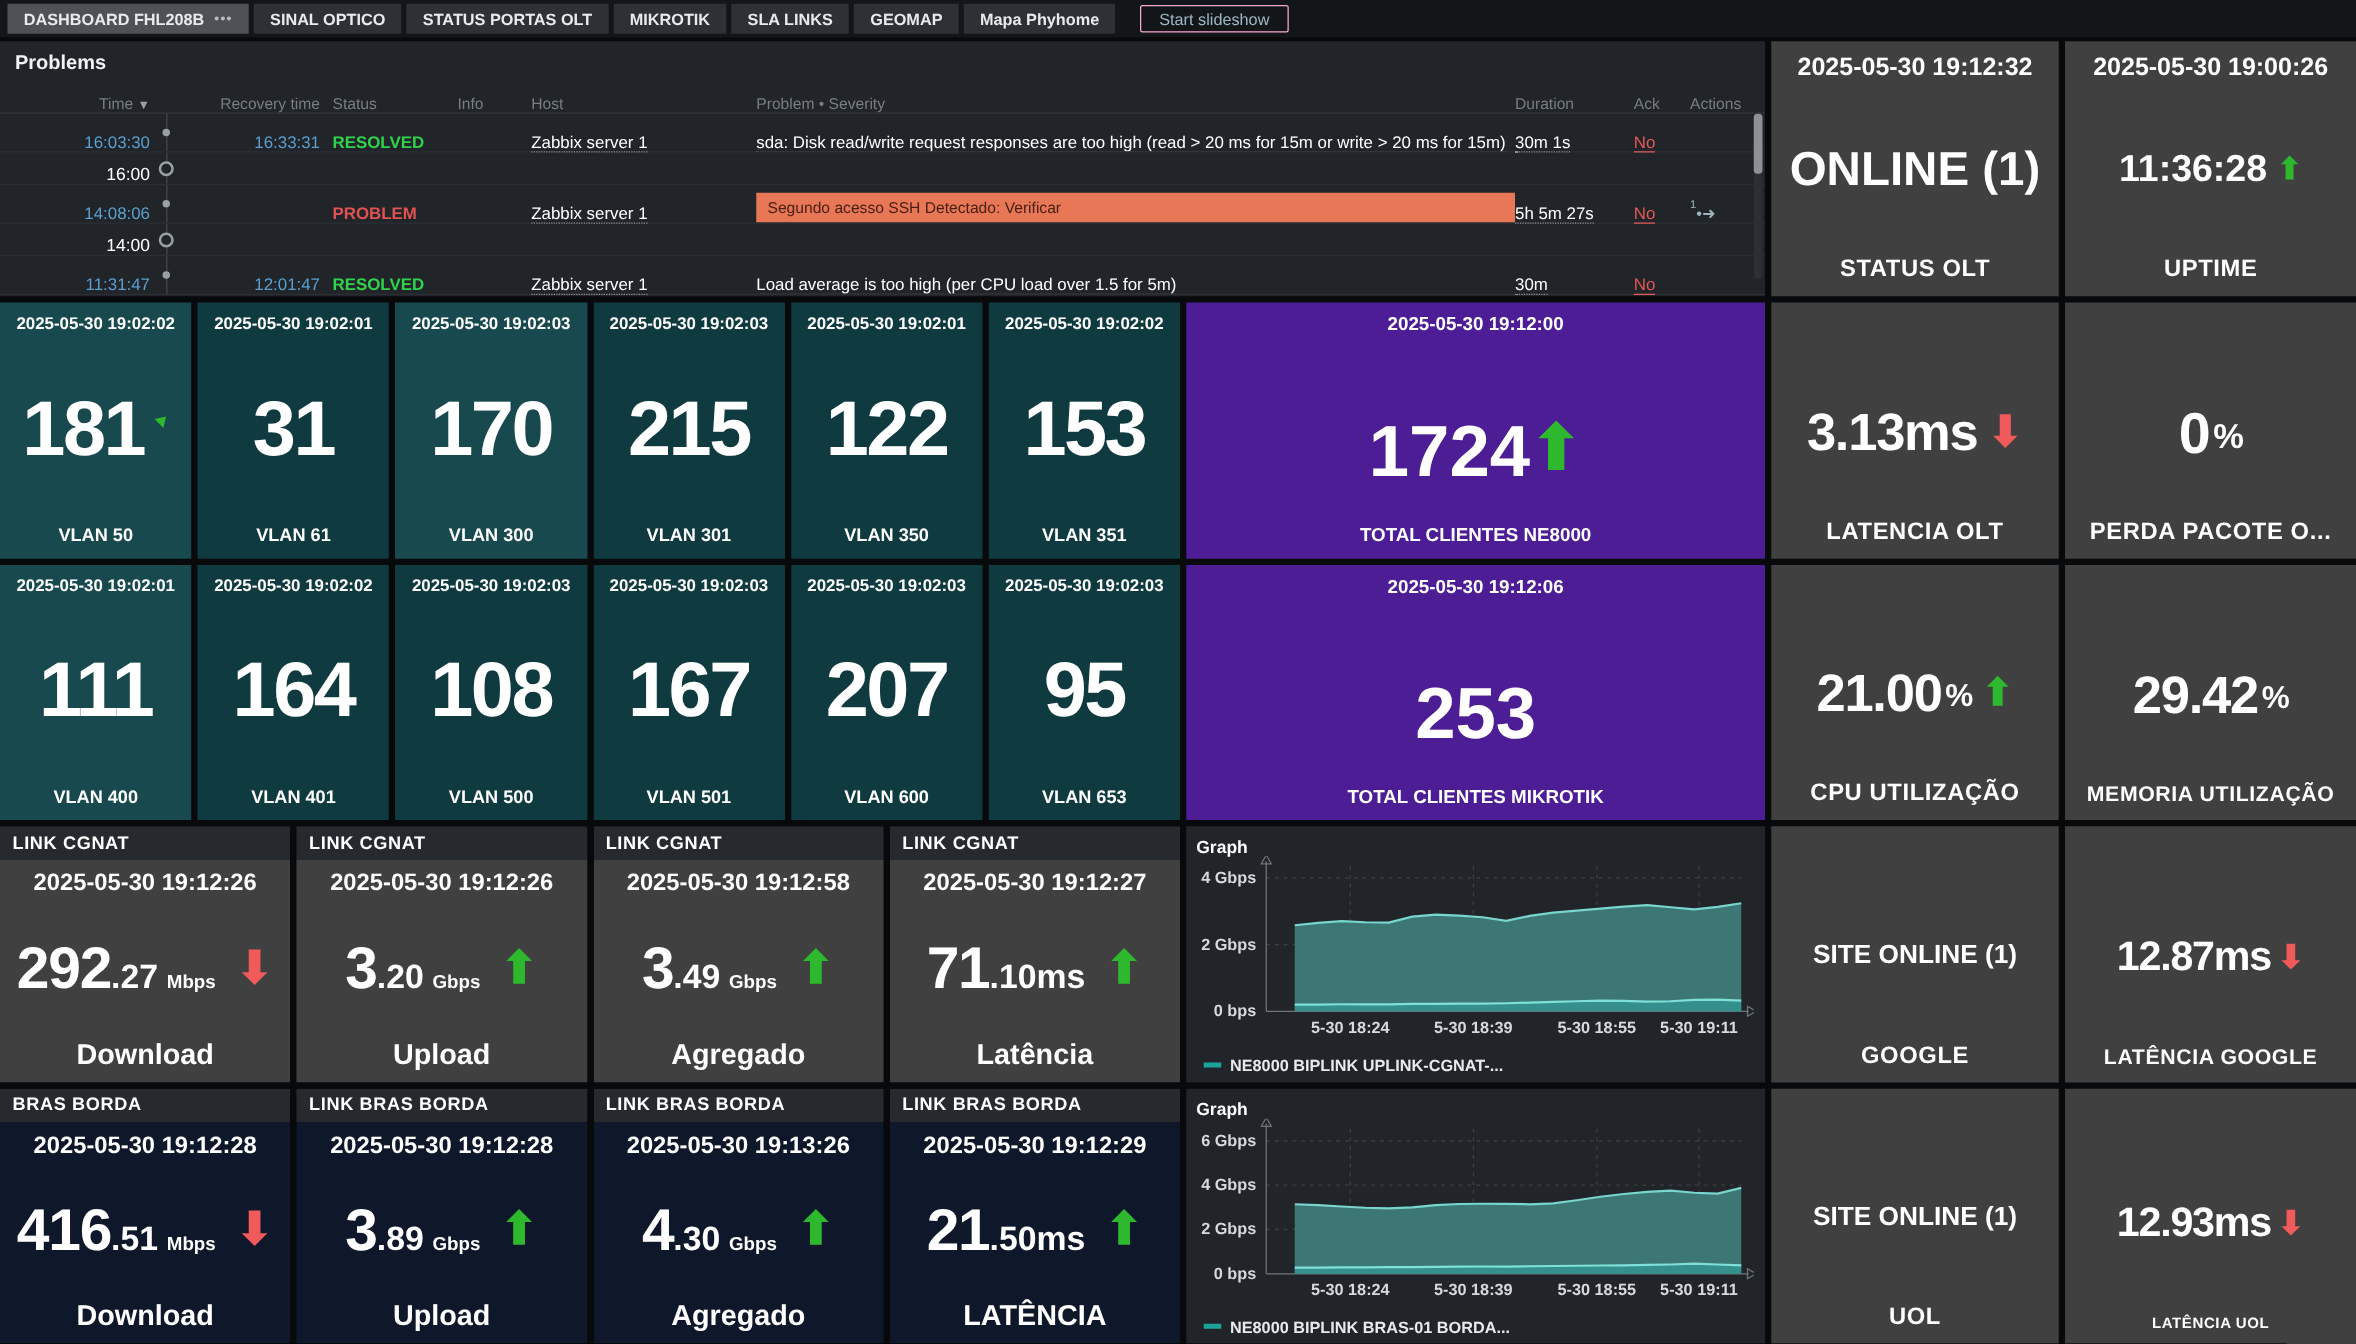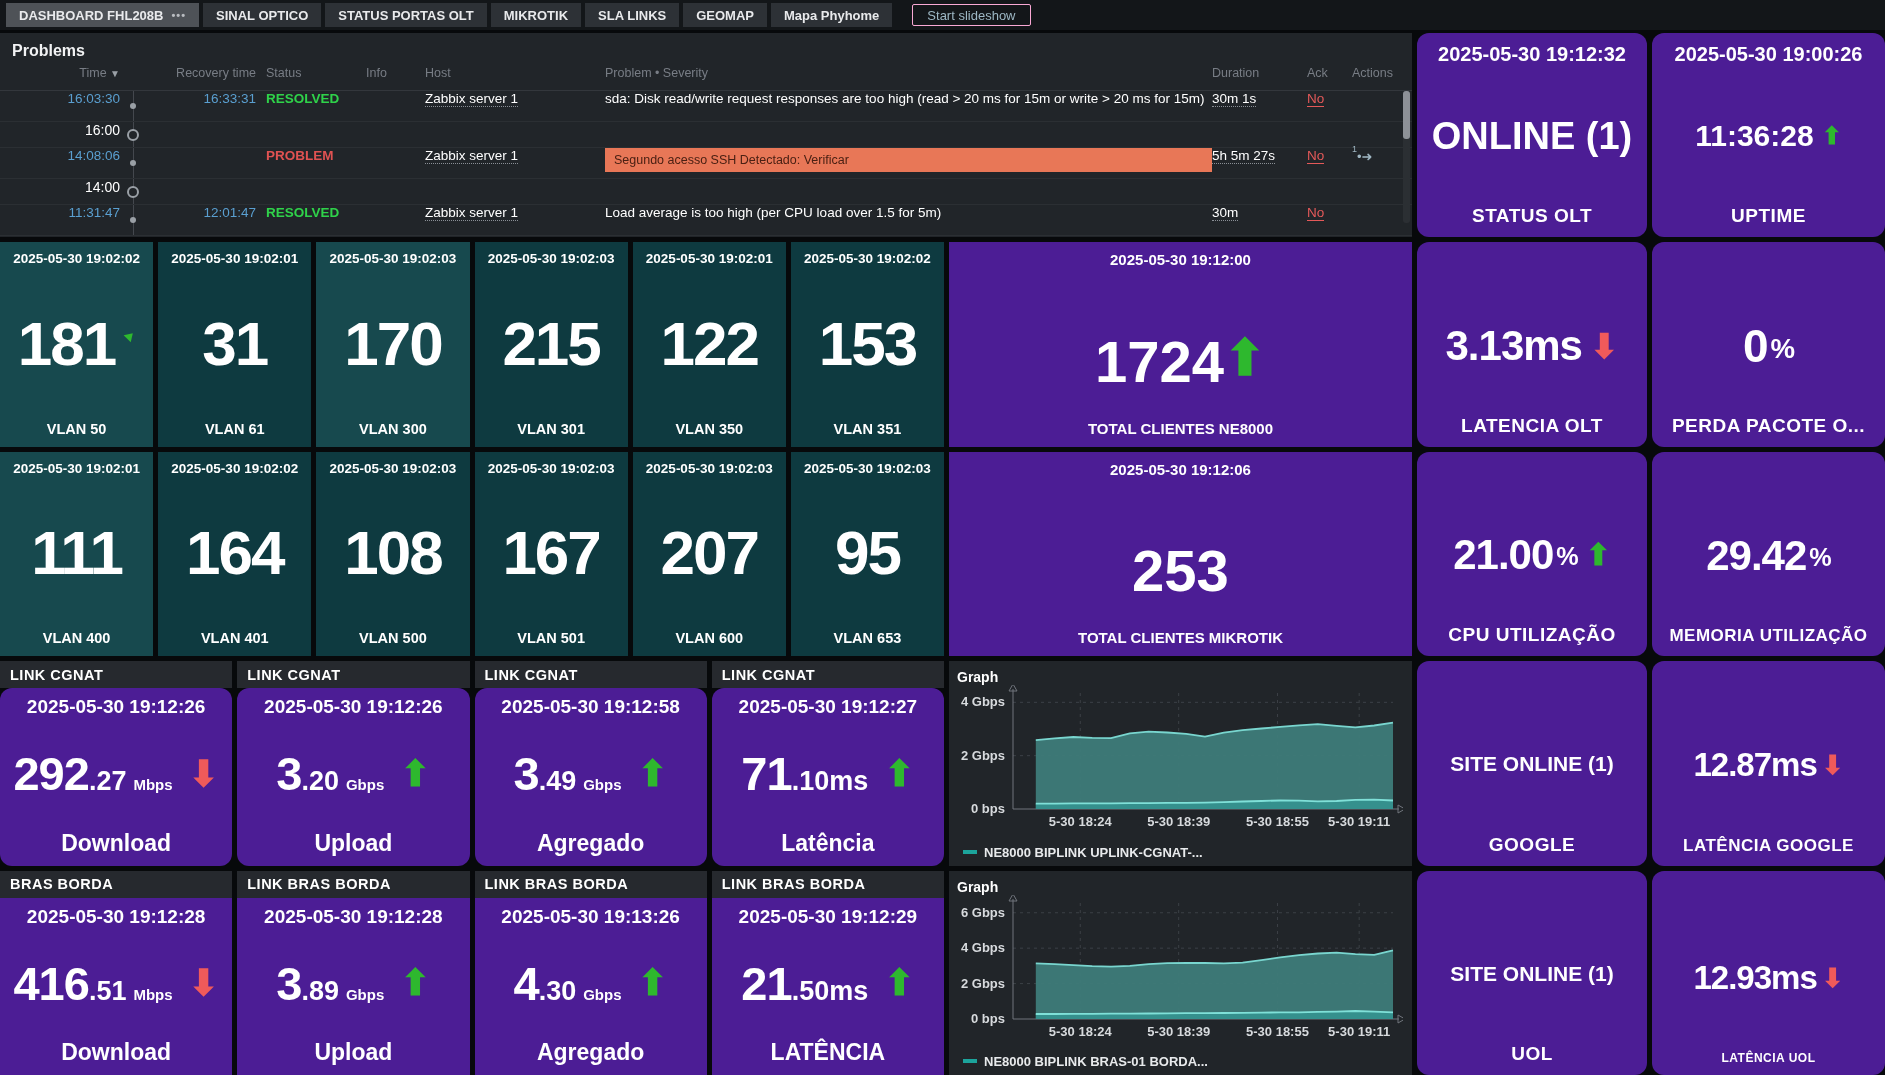--- a/index.html
+++ b/index.html
@@ -17,21 +17,21 @@
 
   
   .main{position:absolute;top:33px;left:0;width:1885px;bottom:0;display:grid;
         grid-template-columns:944px 463px 230px 233px;grid-template-rows:repeat(5,1fr);gap:5px;}
   .panel{overflow:hidden;position:relative;}
 
   
   .problems{grid-column:1/3;background:#212529;}
   .p-title{font-size:16px;font-weight:bold;color:#f1f2f3;padding:9px 0 6px 12px;}
   .ptable{position:relative;}
-  .prow{display:flex;align-items:flex-start;height:30px;border-bottom:1px solid #2b2f33;position:relative;font-size:13.5px;}
+  .prow{display:flex;align-items:flex-end;height:30px;border-bottom:1px solid #2b2f33;position:relative;font-size:13.5px;}
   .prow.header{height:24px;color:#787d85;font-size:12.5px;border-bottom:1px solid #33373c;}
   .prow.marker{height:25px;}
   .c-time{width:120px;text-align:right;flex:none;}
   .c-tl{width:26px;flex:none;display:flex;justify-content:center;position:relative;height:100%;align-items:center;}
   .c-recovery{width:110px;text-align:right;flex:none;}
   .c-status{width:90px;padding-left:10px;flex:none;}
   .c-info{width:45px;padding-left:10px;flex:none;}
   .c-host{width:165px;padding-left:14px;flex:none;}
   .c-problem{flex:1;padding-left:15px;min-width:0;white-space:nowrap;overflow:hidden;}
   .c-duration{width:95px;flex:none;}
@@ -56,22 +56,22 @@
   
   .strip{display:flex;gap:5px;}
   .strip>div{flex:1;}
   .tile{display:flex;flex-direction:column;align-items:center;justify-content:space-between;padding:9px 4px 10px;}
   .tile .ts{font-size:13.5px;font-weight:bold;color:#fff;white-space:nowrap;}
   .tile .big{font-size:62px;font-weight:bold;line-height:1;letter-spacing:-2px;display:flex;align-items:center;}
   .tile .label{font-size:14.5px;font-weight:bold;white-space:nowrap;}
   .shade-light{background:#17494e;}
   .shade-dark{background:#0e3a40;}
   .navy{background:#4c1d95;}
-  .teal{background:#4c1d95;border-radius:12px;}
-  .green{background:#4c1d95;}
+  .teal{background:#404040;}
+  .green{background:#0f172a;}
   .total-big{font-size:58px;font-weight:bold;line-height:1;display:flex;align-items:flex-start;margin-top:36px;}
   .trend-tri{width:0;height:0;border-left:5px solid transparent;border-right:5px solid transparent;
              border-bottom:8px solid #2eb82e;transform:rotate(45deg);margin-left:10px;position:relative;top:-8px;}
   .arrow{font-weight:bold;line-height:1;}
   .arrow.up{color:#2eb82e;}
   .arrow.down{color:#f05a5a;}
 
   
   .side{display:flex;flex-direction:column;align-items:center;justify-content:space-between;padding:10px 4px;}
   .side .ts{font-size:20px;font-weight:bold;height:24px;}

